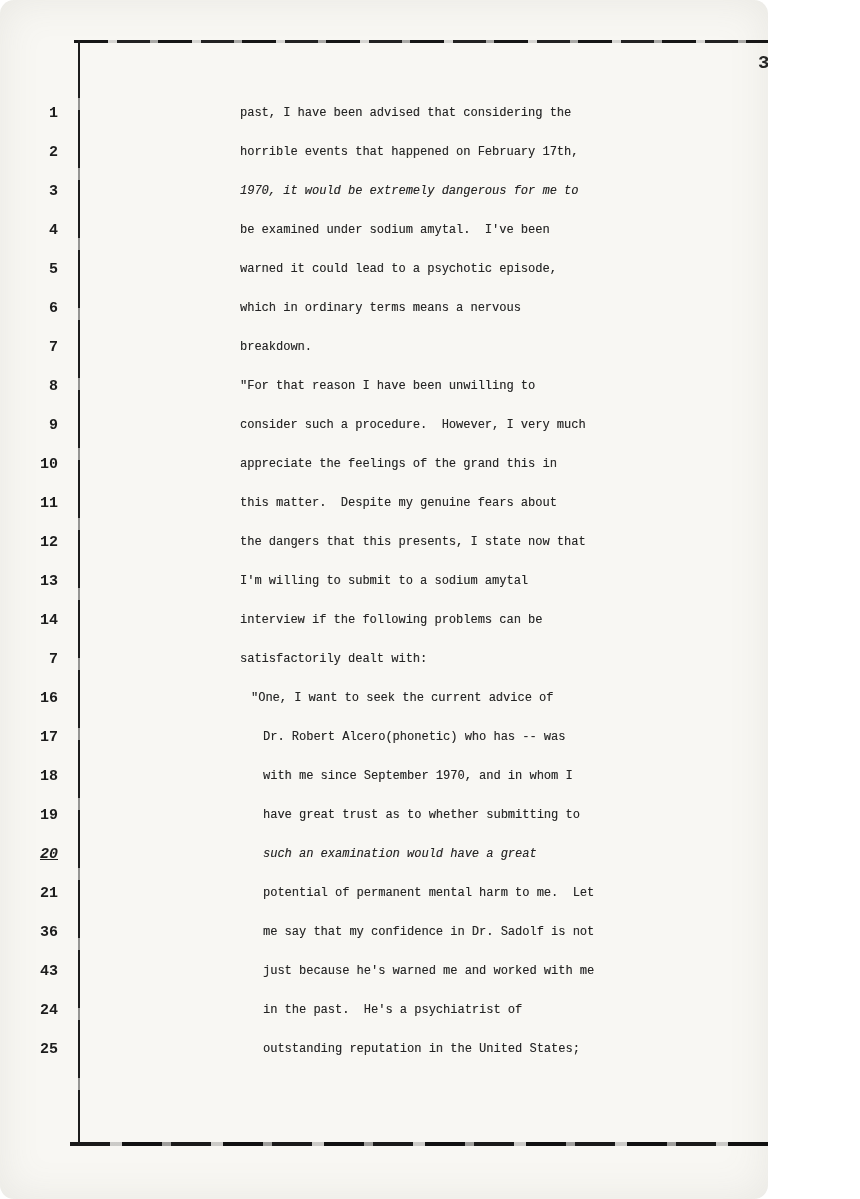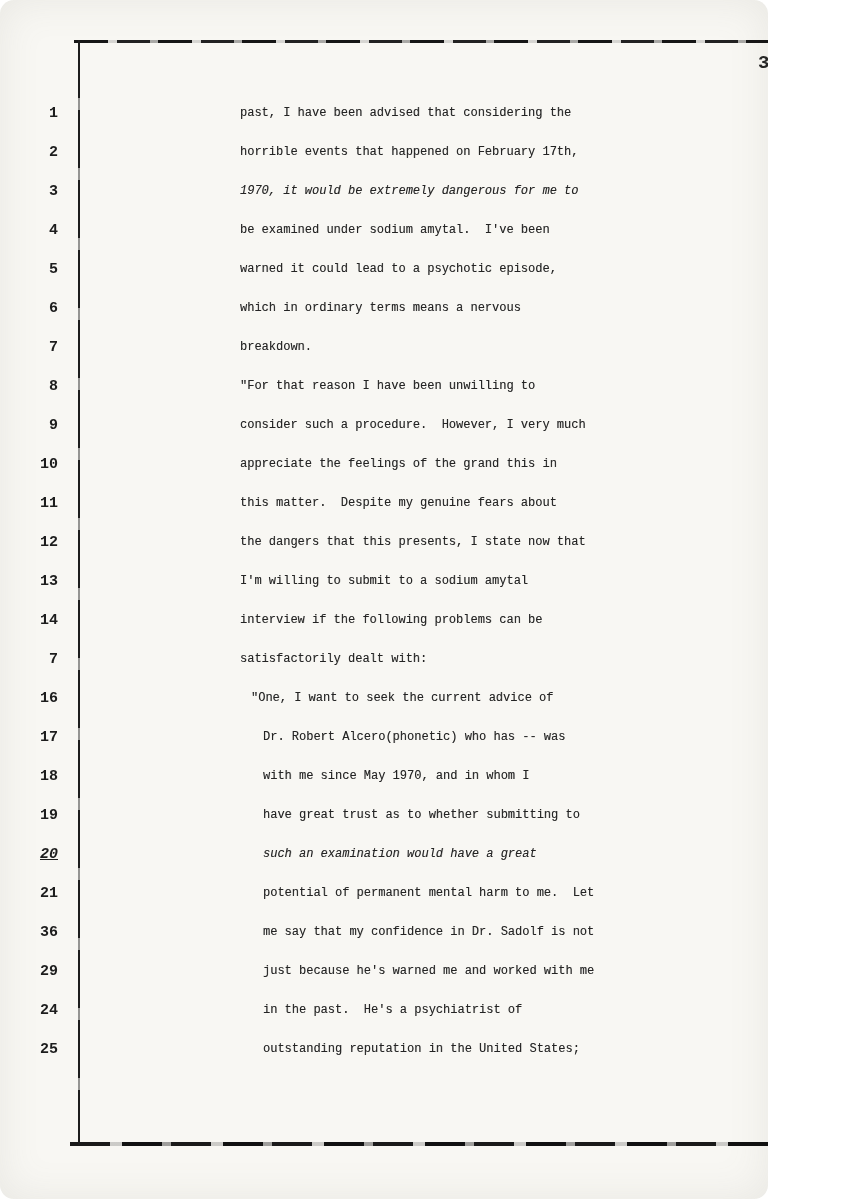--- a/index.html
+++ b/index.html
@@ -154,40 +154,40 @@
     <div class="line ind1">
       <span class="num">16</span>
       <span class="txt">"One, I want to seek the current advice of</span>
     </div>
     <div class="line ind2">
       <span class="num">17</span>
       <span class="txt">Dr. Robert Alcero(phonetic) who has -- was</span>
     </div>
     <div class="line ind2">
       <span class="num">18</span>
-      <span class="txt">with me since May 1970, and in whom I</span>
+      <span class="txt">with me since September 1970, and in whom I</span>
     </div>
     <div class="line ind2">
       <span class="num">19</span>
       <span class="txt">have great trust as to whether submitting to</span>
     </div>
     <div class="line ind2 it numit">
       <span class="num">20</span>
       <span class="txt">such an examination would have a great</span>
     </div>
     <div class="line ind2">
       <span class="num">21</span>
       <span class="txt">potential of permanent mental harm to me.  Let</span>
     </div>
     <div class="line ind2">
       <span class="num">36</span>
       <span class="txt">me say that my confidence in Dr. Sadolf is not</span>
     </div>
     <div class="line ind2">
-      <span class="num">29</span>
+      <span class="num">43</span>
       <span class="txt">just because he's warned me and worked with me</span>
     </div>
     <div class="line ind2">
       <span class="num">24</span>
       <span class="txt">in the past.  He's a psychiatrist of</span>
     </div>
     <div class="line ind2">
       <span class="num">25</span>
       <span class="txt">outstanding reputation in the United States;</span>
     </div>

